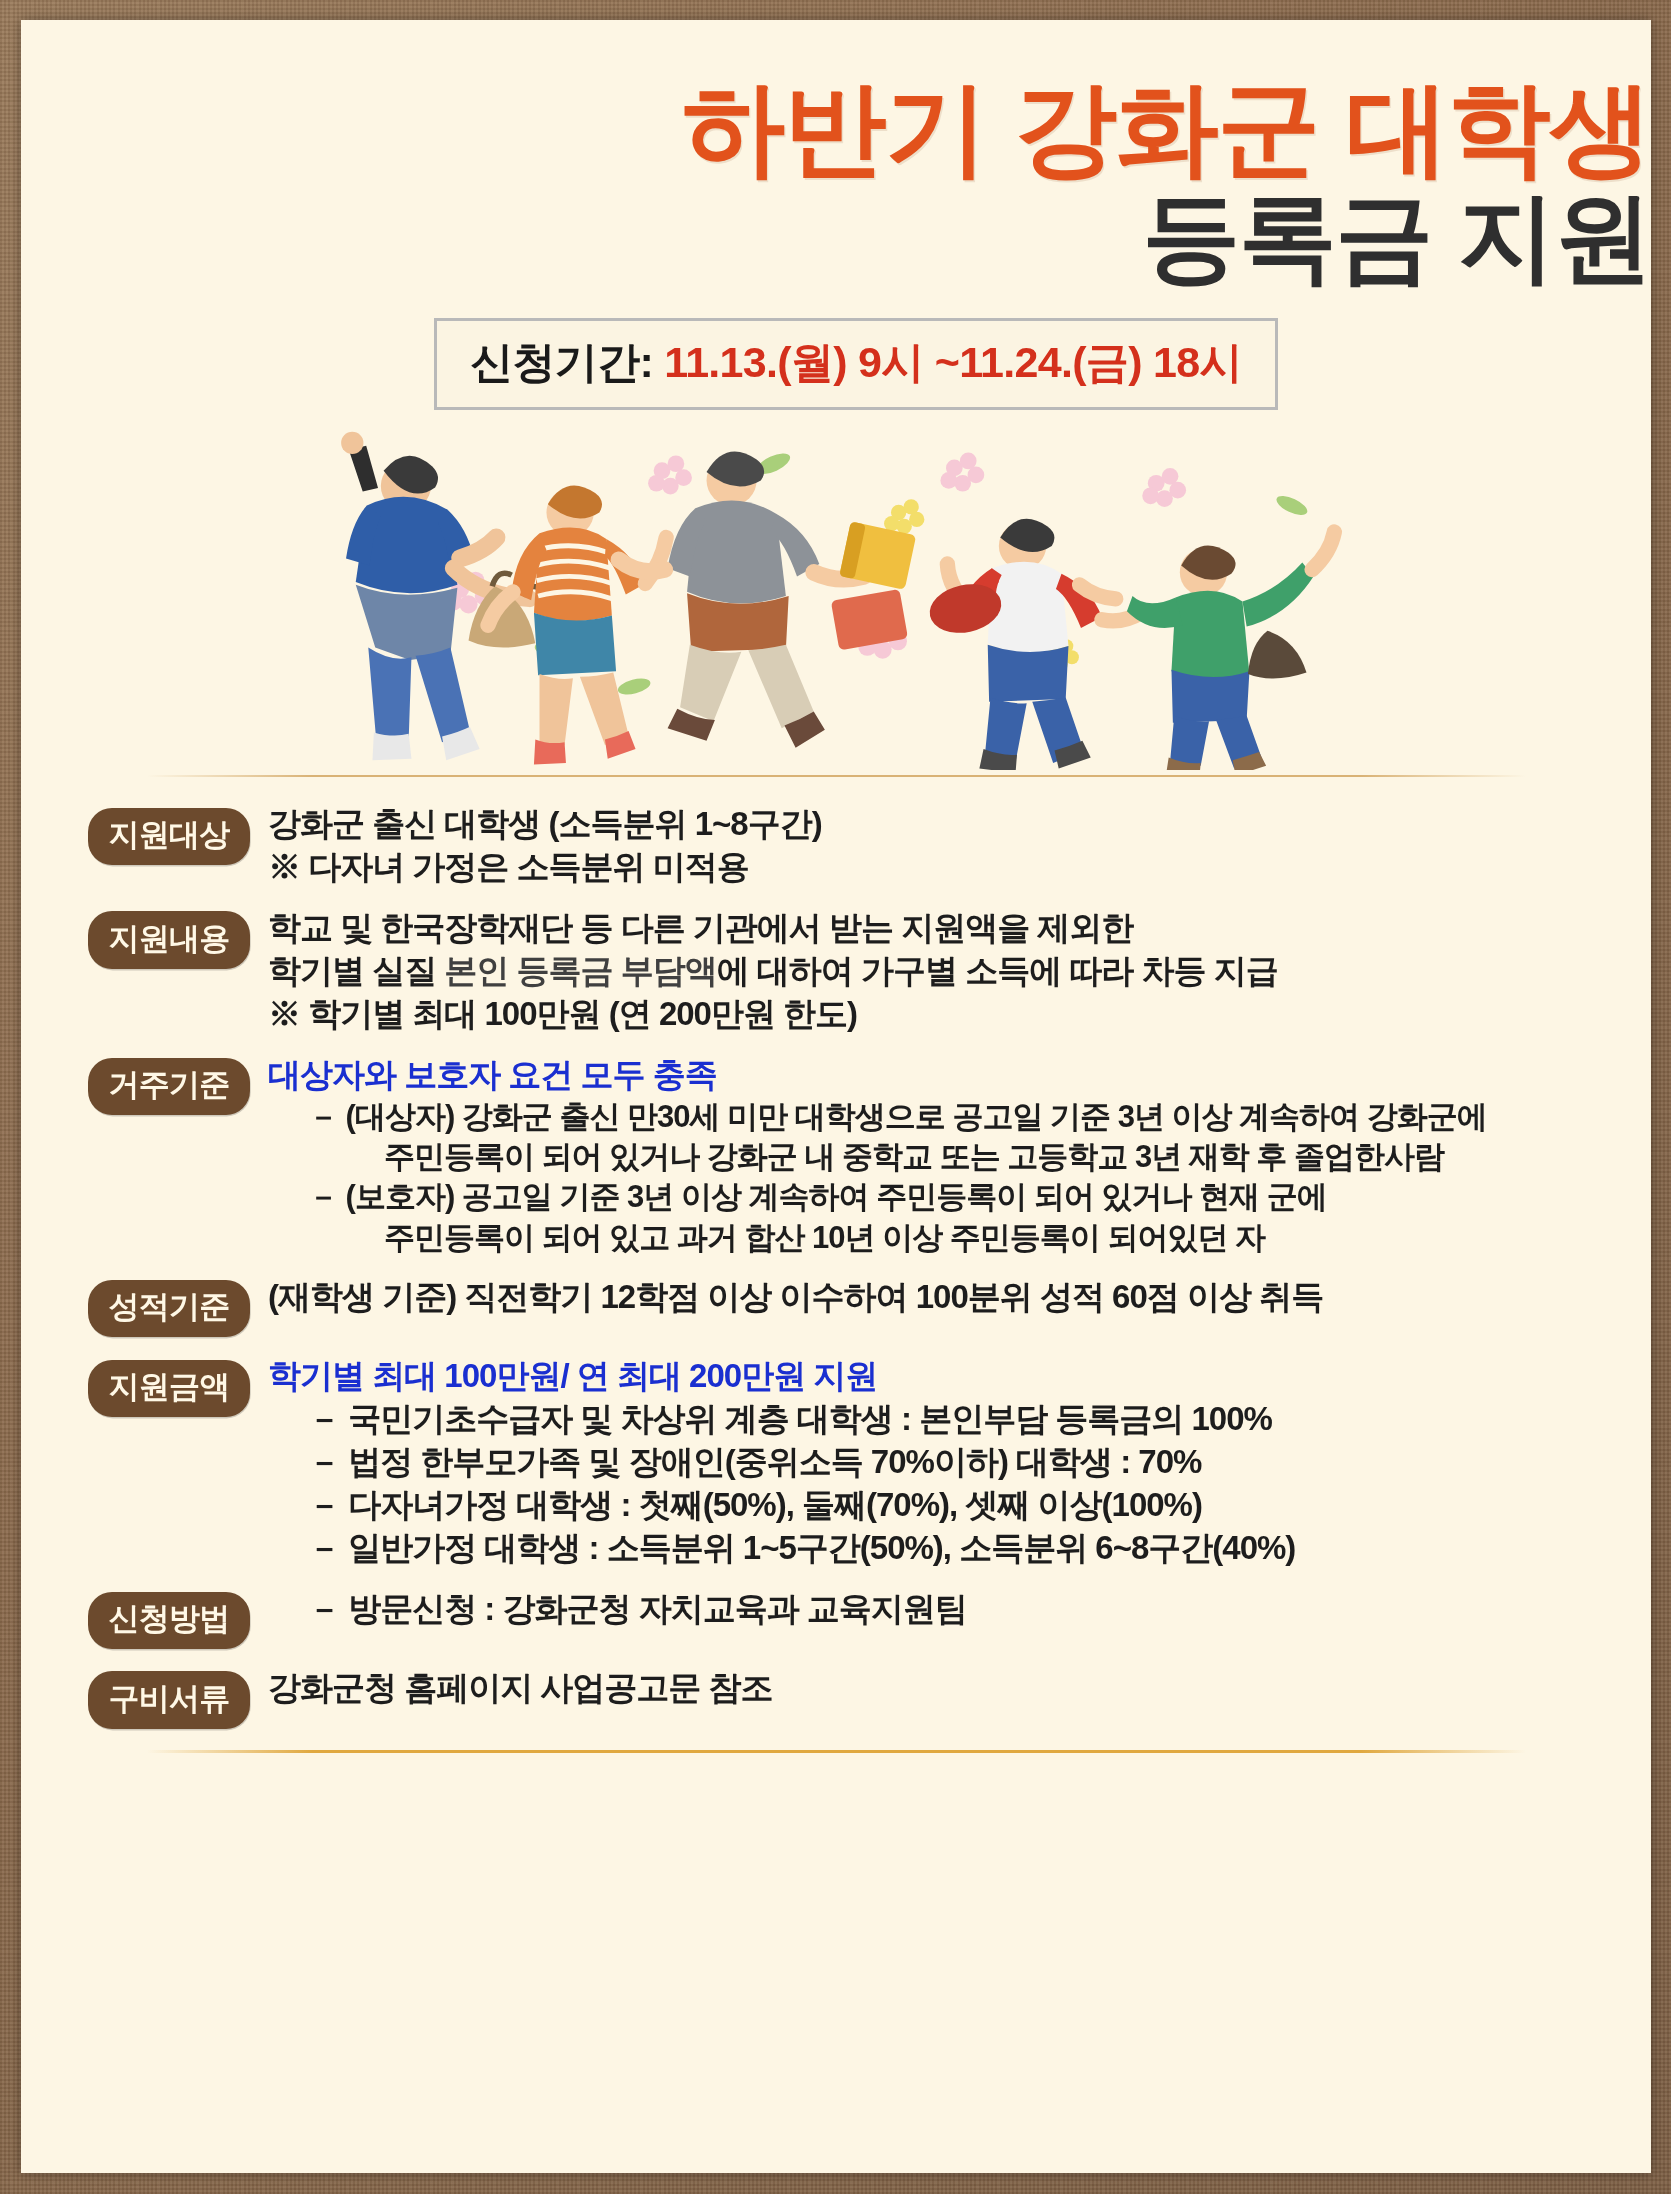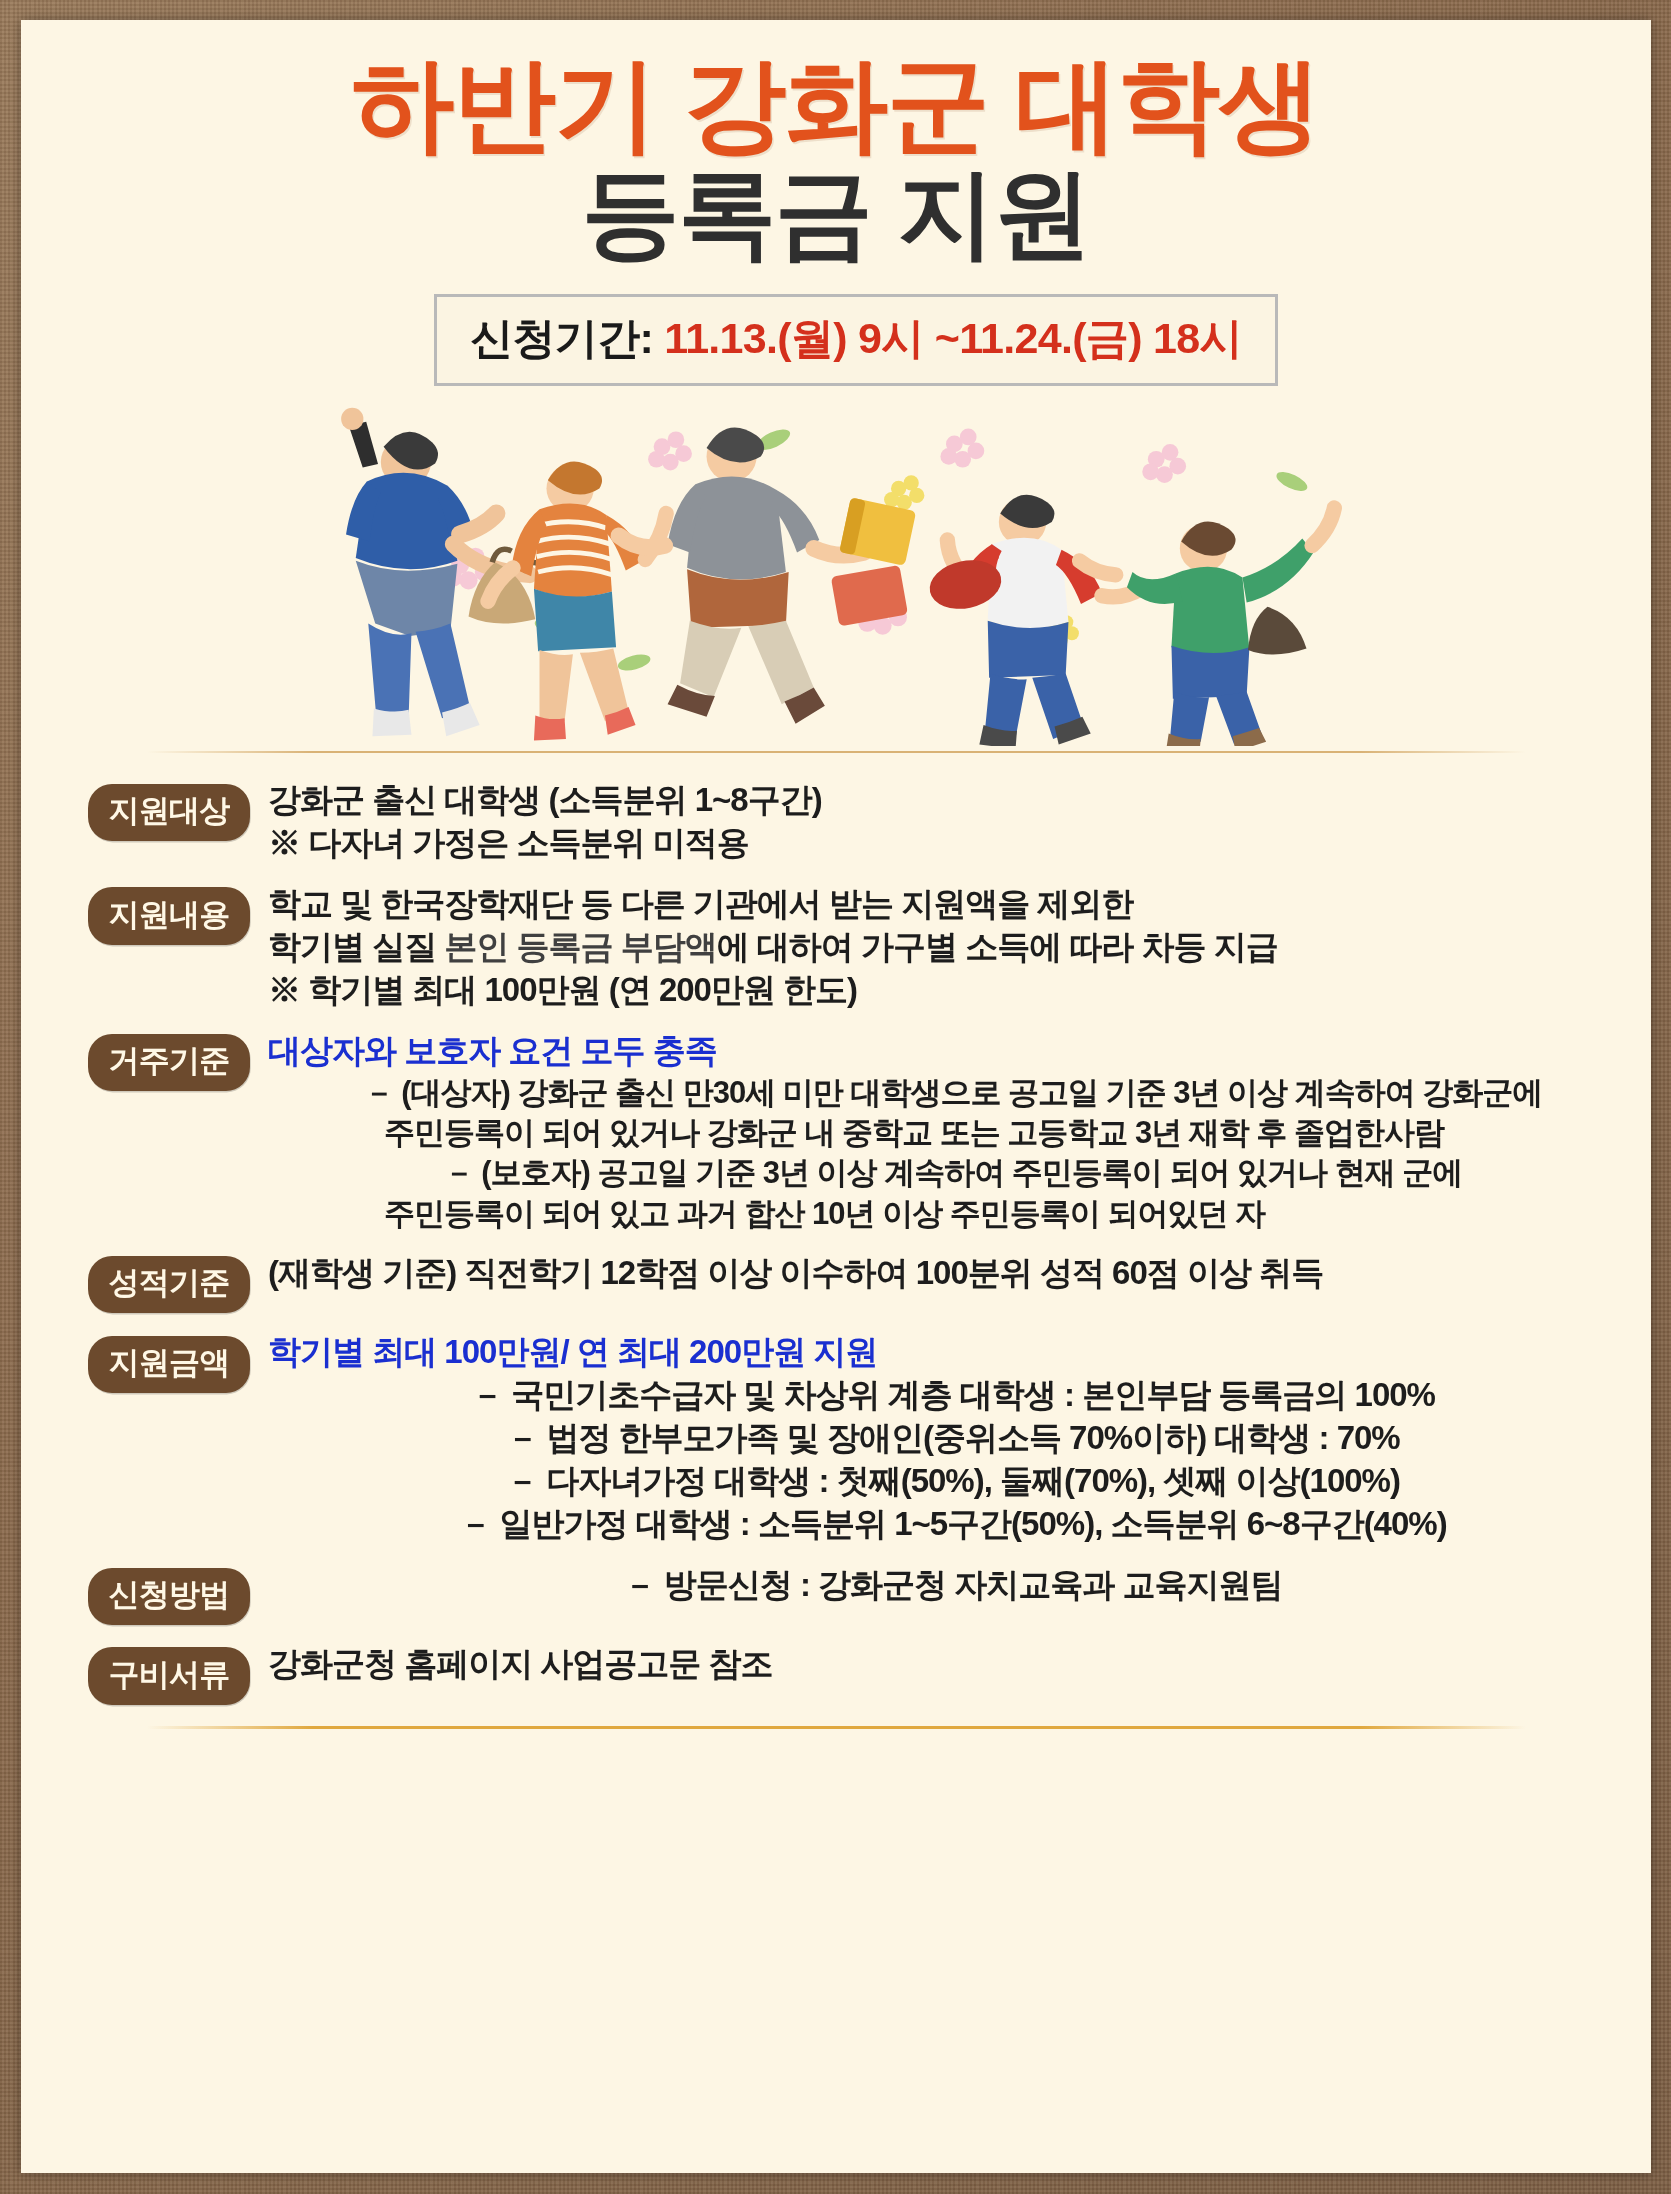--- a/index.html
+++ b/index.html
@@ -30,22 +30,23 @@
     width: 100%;
     height: 100%;
     box-sizing: border-box;
     background: #fdf6e4;
     box-shadow: 0 0 11px rgba(0,0,0,0.35);
     overflow: hidden;
   }
 
   
   .title-block {
-    text-align: center;
+    text-align: right;
     padding-top: 32px;
+    margin-top: 24px;
   }
   .title-line1 {
     font-size: 103px;
     font-weight: 800;
     color: #e2521c;
     letter-spacing: -1.4px;
     line-height: 1.02;
     text-shadow: 1.4px 2.1px 0 rgba(120,60,20,0.12);
   }
   .title-line2 {
@@ -120,21 +121,21 @@
   }
   .line {
     font-size: 33px;
     font-weight: 700;
     color: #1d1d1d;
     line-height: 1.30;
     letter-spacing: -1px;
     white-space: nowrap;
   }
   .line.small { font-size: 31px; }
-  .line.indent { padding-left: 40px; text-align: center; }
+  .line.indent { padding-left: 40px; }
   .line.indent2 { padding-left: 116px; }
   .red { color: #404040; }
   .headline-blue {
     font-size: 33px;
     font-weight: 800;
     color: #1a2fd0;
     letter-spacing: -1px;
     line-height: 1.3;
   }
 

